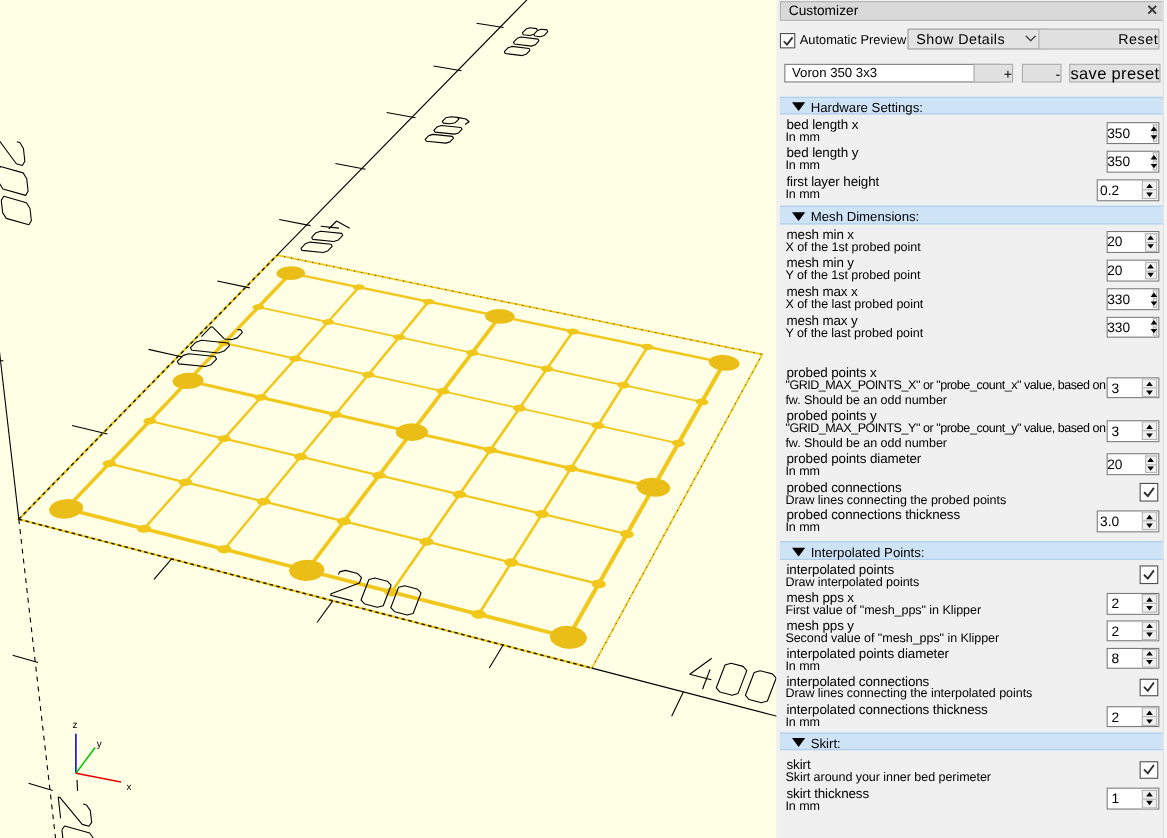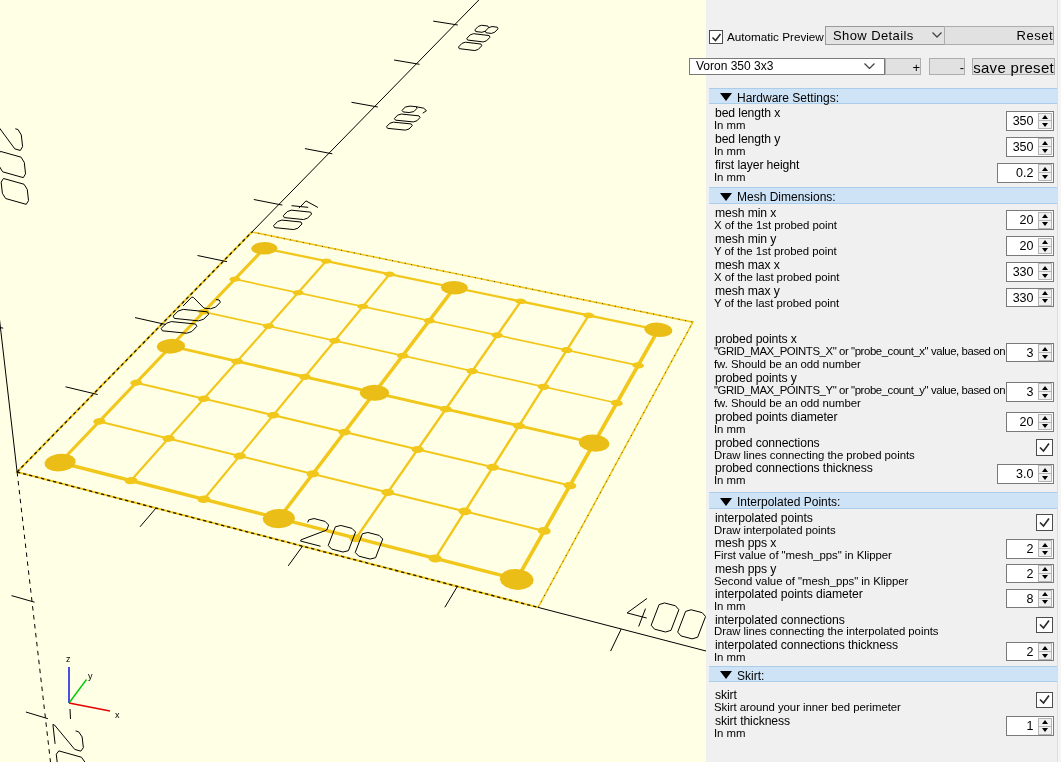--- a/index.html
+++ b/index.html
@@ -15,21 +15,21 @@
 .combo.white{background:#fff;border:1px solid #7a7a7a}
 .chev{position:absolute;right:9px;top:50%;margin-top:-3px}
 .cb{position:absolute;width:13.5px;height:13.5px;background:#fff;border:1.4px solid #4d4d4d}
 .hdr{position:absolute;left:709px;width:420px;background:#cfe3f7;border-top:1px solid #abcdea;border-bottom:1px solid #abcdea}
 .tri{position:absolute;left:11px;top:4.5px;width:0;height:0;border-left:6.5px solid transparent;border-right:6.5px solid transparent;border-top:8px solid #000}
 .htxt{position:absolute;left:28px;top:2px;font-size:12px;color:#000}
 .pl{position:absolute;left:715px;font-size:12.2px;font-weight:normal;color:#000;white-space:nowrap;letter-spacing:-0.1px}
 .pd{position:absolute;left:714px;font-size:11.4px;color:#000;white-space:nowrap;letter-spacing:-0.05px}
 .pd.gd{letter-spacing:-0.42px}
 .spin{position:absolute;height:19.8px;border:1px solid #7a7a7a;background:#fff;display:flex}
-.nf{flex:1;font-size:12.5px;text-align:right;padding-right:4px;line-height:18px;color:#000}
+.nf{flex:1;font-size:12.5px;text-align:right;padding-right:20px;line-height:18px;color:#000}
 .sb{width:15px;display:flex;flex-direction:column;padding:0.5px}
 .su,.sd{flex:1;background:#f0f0f0;border:1px solid #b5b5b5;position:relative}
 .su{border-bottom:none}
 .tu{position:absolute;left:50%;top:50%;margin:-2px 0 0 -3.5px;border-left:3.5px solid transparent;border-right:3.5px solid transparent;border-bottom:4px solid #000}
 .td{position:absolute;left:50%;top:50%;margin:-2px 0 0 -3.5px;border-left:3.5px solid transparent;border-right:3.5px solid transparent;border-top:4px solid #000}
 .pcb{position:absolute;width:16.5px;height:16.5px;background:#fff;border:1.5px solid #4d4d4d}
 .pcb svg,.cb svg{display:block;margin:-0.5px 0 0 -0.5px}
 #whitegap{position:absolute;left:706px;top:0;width:3px;height:20px;background:#fff}
 #scroll{position:absolute;left:1057px;top:0;width:4px;height:762px;background:#f5f5f5;border-left:1px solid #dcdcdc}
 </style></head>
@@ -161,34 +161,38 @@
 <path d="M70,709 L70.5,719" stroke="#000" stroke-width="1"></path>
 </g>
 <g font-family="Liberation Sans, sans-serif" font-size="9" fill="#000">
 <text x="66" y="662">z</text>
         <text x="88" y="679">y</text>
         <text x="115" y="718">x</text>
 </g>
 </svg>
 <div id="whitegap"></div>
 <div id="panel"></div>
+<div id="titlebar">
+      <span id="title">Customizer</span>
+      <span id="closex">✕</span>
+    </div>
 <div class="cb" style="left:709px;top:30px">
       <svg width="13" height="13">
         <polyline points="2.5,6.5 5.5,9.5 10.5,3" stroke="#2c2c2c" stroke-width="1.6" fill="none"></polyline>
       </svg>
     </div>
 <div class="lbl" style="left:727px;top:30px;font-size:11.7px">Automatic Preview</div>
 <div class="combo gray" style="left:825px;top:26px;width:127px;height:18.5px">
       <span style="padding-left:7px;font-size:13px;letter-spacing:0.4px">Show Details</span>
       <svg class="chev" width="10" height="6">
         <polyline points="0.5,0.5 5,5 9.5,0.5" stroke="#444" stroke-width="1.3" fill="none"></polyline>
       </svg>
     </div>
 <div class="btn" style="left:944px;top:26px;width:110px;height:18.5px;line-height:18px;letter-spacing:0.5px">Reset</div>
-<div class="combo white" style="left:689px;top:57.5px;width:196px;height:17.5px">
+<div class="combo white" style="left:713px;top:57.5px;width:196px;height:17.5px">
       <span style="padding-left:6px">Voron 350 3x3</span>
       <svg class="chev" width="11" height="6">
         <polyline points="0.5,0.5 5.5,5.5 10.5,0.5" stroke="#444" stroke-width="1.3" fill="none"></polyline>
       </svg>
     </div>
 <div class="btn" style="left:885px;top:57.5px;width:36px;height:17.5px;line-height:17.5px">+</div>
 <div class="btn" style="left:929px;top:57.5px;width:36px;height:17.5px;line-height:17.5px">-</div>
 <div class="btn" style="left:972px;top:57.5px;width:83px;height:17.5px;line-height:17px;font-size:15px;letter-spacing:0.3px">save preset</div>
 <div class="hdr" style="top:87.6px;height:16.5px">
       <span class="tri"></span>

